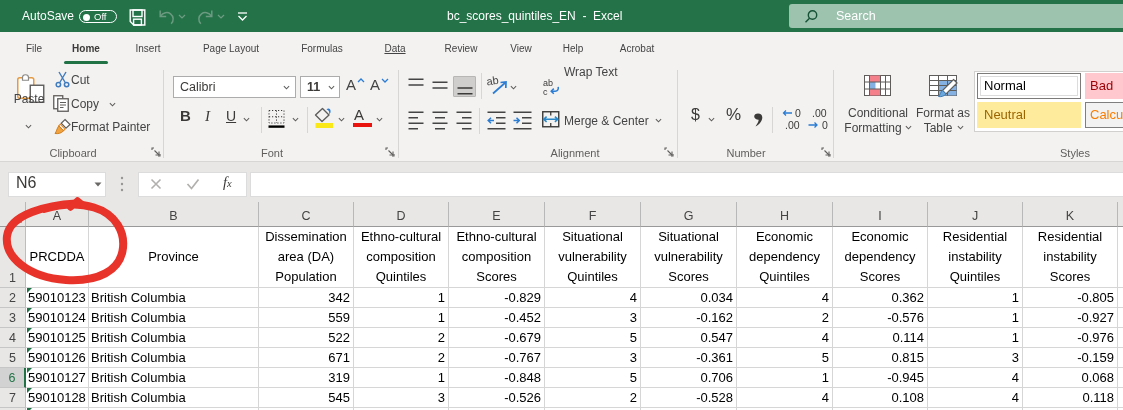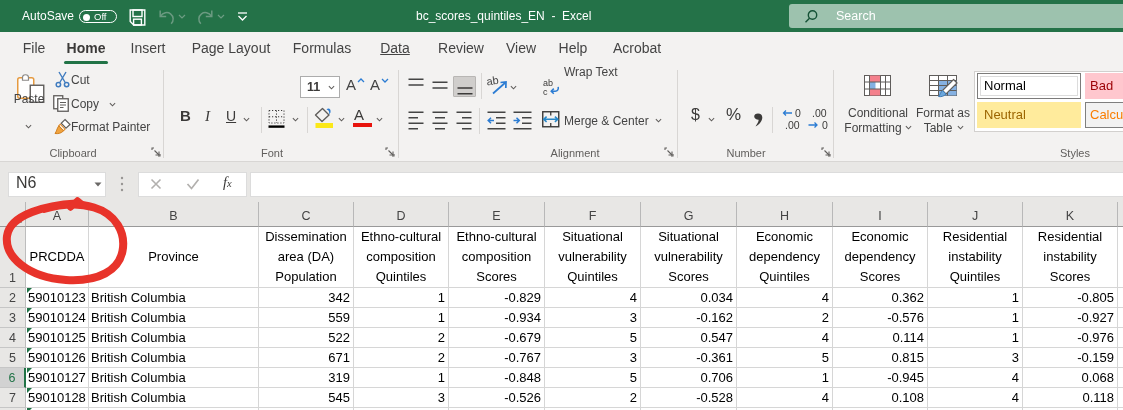--- a/index.html
+++ b/index.html
@@ -12,21 +12,21 @@
   #titlebar { position:absolute; left:0; top:0; width:1123px; height:32px; background:#247248; }
   #titlebar .t { position:absolute; color:#fff; font-size:12px; line-height:32px; }
   #autosave-pill { position:absolute; left:79px; top:10px; width:38px; height:13px; border:1px solid #fff; border-radius:7px; }
   #autosave-pill .knob { position:absolute; left:3px; top:2.5px; width:7px; height:7px; border-radius:50%; background:#fff; }
   #autosave-pill .lbl { position:absolute; left:14px; top:0; color:#fff; font-size:9.5px; line-height:12px; }
   #searchbox { position:absolute; left:789px; top:4px; width:340px; height:24px; background:#9dc2ae; border-radius:3px; }
   #searchbox .lbl { position:absolute; left:47px; top:0; color:#fff; font-size:12.5px; line-height:24px; }
 
   
   #tabrow { position:absolute; left:0; top:32px; width:1123px; height:33px; background:#f3f2f1; }
-  .tab { position:absolute; top:0; height:33px; line-height:33px; font-size:14px; color:#444; text-align:right; transform:translateX(-50%); }
+  .tab { position:absolute; top:0; height:33px; line-height:33px; font-size:10px; color:#444; text-align:right; transform:translateX(-50%); }
   .tab.sel { color:#3b3a39; font-weight:700; }
   #home-underline { position:absolute; left:64px; top:61px; width:44px; height:3px; background:#217346; border-radius:2px; }
 
   
   #ribbon { position:absolute; left:0; top:65px; width:1123px; height:97px; background:#f3f2f1; border-bottom:1px solid #d8d6d4; }
   .gsep { position:absolute; top:5px; width:1px; height:88px; background:#d8d6d4; }
   .glabel { position:absolute; top:81px; height:14px; font-size:11px; line-height:14px; color:#605e5c; transform:translateX(-50%); white-space:nowrap; }
   .launch { position:absolute; width:10px; height:10px; }
   .rtext { position:absolute; font-size:12px; color:#444; line-height:14px; white-space:nowrap; }
   .chev { position:absolute; width:7px; height:5px; }
@@ -75,21 +75,21 @@
       <path d="M14.8 1.5 L14.8 7.5 L8.8 7.5" fill="none" stroke="#6b9a81" stroke-width="1.5"></path>
       <path d="M14.3 7 C12 3.5 7.5 2.5 4.5 4.8 C1.2 7.3 1 11.8 3.8 14.8" fill="none" stroke="#6b9a81" stroke-width="1.5"></path>
     </svg>
     <svg class="abs" style="left:217px; top:14px;" width="8" height="5" viewBox="0 0 8 5">
         <path d="M1 1 L4 4 L7 1" fill="none" stroke="#6e9d84" stroke-width="1.2"></path>
       </svg>
     <svg class="abs" style="left:237px; top:12px;" width="11" height="9" viewBox="0 0 11 9">
       <path d="M1 1 H10" stroke="#fff" stroke-width="1.3"></path>
       <path d="M1.5 4 L5.5 8 L9.5 4" fill="none" stroke="#fff" stroke-width="1.3"></path>
     </svg>
-    <div class="t" style="left:416px;text-align:center;">bc_scores_quintiles_EN&nbsp; -&nbsp; Excel</div>
+    <div class="t" style="left:447px;text-align:center;">bc_scores_quintiles_EN&nbsp; -&nbsp; Excel</div>
     <div id="searchbox">
       <svg class="abs" style="left:15px; top:5px;" width="15" height="15" viewBox="0 0 15 15">
         <circle cx="8.5" cy="6" r="4.2" fill="none" stroke="#155236" stroke-width="1.4"></circle>
         <path d="M5.5 9.2 L1.5 13.2" stroke="#155236" stroke-width="1.4"></path>
       </svg>
       <div class="lbl">Search</div>
     </div>
   </div>
 
   <div id="tabrow">
@@ -141,20 +141,26 @@
       <path d="M6.2 6.2 L11 11.2 L9.5 12.8 L4.8 7.8 Z" fill="#fff" stroke="#e08c2d" stroke-width="1.1"></path>
       <path d="M4.8 7.8 L9.5 12.8 C7.5 15.2 4 16 1 15.5 C2.6 13.6 2.6 11 4.8 7.8 Z" fill="#f0a33f" stroke="#d07f20" stroke-width="1"></path>
     </svg>
     <div class="rtext" style="left:71px; top:55px;">Format Painter</div>
     <svg class="launch" style="left:151px; top:82px;" viewBox="0 0 10 10">
       <path d="M1 3 V1 H3 M7 9 H9 V7" fill="none" stroke="#605e5c" stroke-width="1.1"></path>
       <path d="M3.5 3.5 L8 8" stroke="#605e5c" stroke-width="1.1"></path>
       <path d="M8 4.5 V8 H4.5" fill="none" stroke="#605e5c" stroke-width="1.1"></path>
     </svg>
 
+    <div class="combo" style="left:173px; top:11px; width:123px; height:22px;">
+        <div class="ct">Calibri</div>
+      <svg class="chev" style="right:5px; top:8px;" viewBox="0 0 8 5">
+          <path d="M1 1 L4 4 L7 1" fill="none" stroke="#605e5c" stroke-width="1.2"></path>
+        </svg>
+    </div>
     <div class="combo" style="left:300px; top:11px; width:40px; height:22px;font-weight:bold;">
         <div class="ct">11</div>
       <svg class="chev" style="right:4px; top:8px;" viewBox="0 0 8 5">
           <path d="M1 1 L4 4 L7 1" fill="none" stroke="#605e5c" stroke-width="1.2"></path>
         </svg>
     </div>
     <div class="rtext" style="left:346px; top:13px; font-size:15px; color:#444;">A</div>
     <svg class="abs" style="left:357px; top:13px;" width="8" height="5" viewBox="0 0 8 5">
         <path d="M1 4 L4 1 L7 4" fill="none" stroke="#2b7cd3" stroke-width="1.3"></path>
       </svg>
@@ -410,21 +416,21 @@
 <td class="c num">1</td>
 <td class="c num">-0.805</td>
 <td class="c"></td>
 </tr>
 <tr style="height:20px;">
 <td class="rh">3</td>
 <td class="c txt">59010124</td>
 <td class="c txt">British Columbia</td>
 <td class="c num">559</td>
 <td class="c num">1</td>
-<td class="c num">-0.934</td>
+<td class="c num">-0.452</td>
 <td class="c num">3</td>
 <td class="c num">-0.162</td>
 <td class="c num">2</td>
 <td class="c num">-0.576</td>
 <td class="c num">1</td>
 <td class="c num">-0.927</td>
 <td class="c"></td>
 </tr>
 <tr style="height:20px;">
 <td class="rh">4</td>

